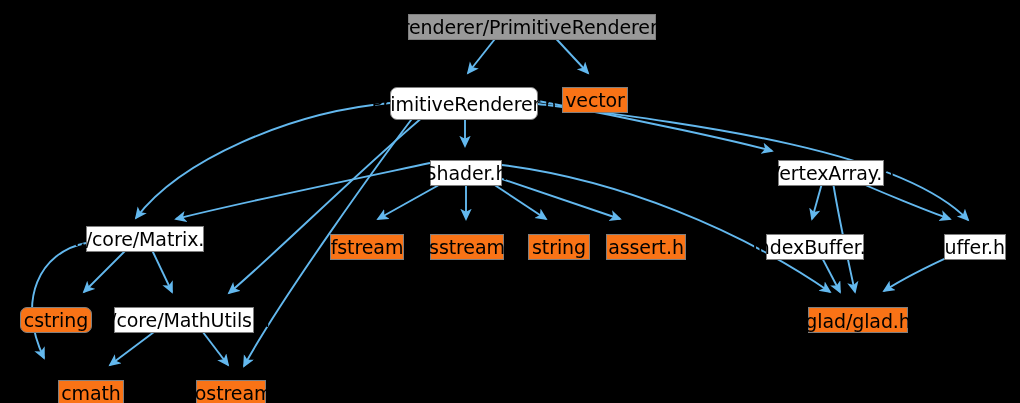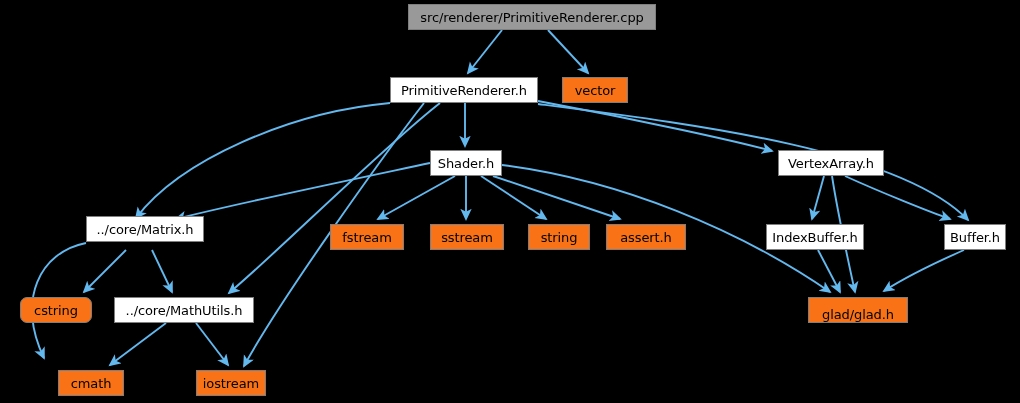--- a/index.html
+++ b/index.html
@@ -21,25 +21,26 @@
     width: 1020px;
     height: 403px;
   }
   .graph-node {
     position: absolute;
     box-sizing: border-box;
     display: flex;
     align-items: center;
     justify-content: center;
     border: 1px solid #7f7f7f;
-    font-size: 13px;
+    font-size: 19px;
     color: #000000;
     white-space: nowrap;
     letter-spacing: -0.1px;
     z-index: 5;
+    margin-top: 10px;
   }
   .node-local {
     background: #ffffff;
   }
   .node-system {
     background: #f97316;
   }
   .node-root {
     background: #999999;
   }
@@ -78,21 +79,21 @@
         <path d="M 152,250 L 172,292" fill="none" stroke="#63b8ee" stroke-width="1.9" marker-end="url(#arrow)"></path>
         <path d="M 86,243 C 40,252 16,300 44,358" fill="none" stroke="#63b8ee" stroke-width="1.9" marker-end="url(#arrow)"></path>
         <path d="M 166,323 L 110,365" fill="none" stroke="#63b8ee" stroke-width="1.9" marker-end="url(#arrow)"></path>
         <path d="M 196,323 L 228,365" fill="none" stroke="#63b8ee" stroke-width="1.9" marker-end="url(#arrow)"></path>
       </g>
   </svg>
   <div id="nodes-group">
       <div class="graph-node node-root" style="left: 408px; top: 4px; width: 248px; height: 26px;">
         <span>src/renderer/PrimitiveRenderer.cpp</span>
       </div>
-      <div class="graph-node node-local" style="left: 390px; top: 77px; width: 148px; height: 26px;">
+      <div class="graph-node node-local" style="left: 390px; top: 77px; width: 148px; height: 33px; border-radius: 7px;">
         <span>PrimitiveRenderer.h</span>
       </div>
       <div class="graph-node node-system" style="left: 562px; top: 77px; width: 66px; height: 26px;">
         <span>vector</span>
       </div>
       <div class="graph-node node-local" style="left: 430px; top: 150px; width: 72px; height: 26px;">
         <span>Shader.h</span>
       </div>
       <div class="graph-node node-local" style="left: 778px; top: 150px; width: 106px; height: 26px;">
         <span>VertexArray.h</span>
@@ -108,21 +109,21 @@
       </div>
       <div class="graph-node node-system" style="left: 528px; top: 224px; width: 62px; height: 26px;">
         <span>string</span>
       </div>
       <div class="graph-node node-system" style="left: 606px; top: 224px; width: 80px; height: 26px;">
         <span>assert.h</span>
       </div>
       <div class="graph-node node-local" style="left: 766px; top: 224px; width: 98px; height: 26px;">
         <span>IndexBuffer.h</span>
       </div>
-      <div class="graph-node node-local" style="left: 944px; top: 224px; width: 62px; height: 26px;">
+      <div class="graph-node node-local" style="left: 944px; top: 224px; width: 62px; height: 26px; justify-content: flex-end;">
         <span>Buffer.h</span>
       </div>
       <div class="graph-node node-system" style="left: 20px; top: 297px; width: 72px; height: 26px; border-radius: 7px;">
         <span>cstring</span>
       </div>
       <div class="graph-node node-local" style="left: 114px; top: 297px; width: 140px; height: 26px;">
         <span>../core/MathUtils.h</span>
       </div>
       <div class="graph-node node-system" style="left: 808px; top: 297px; width: 100px; height: 26px; align-items: flex-end;">
         <span>glad/glad.h</span>

